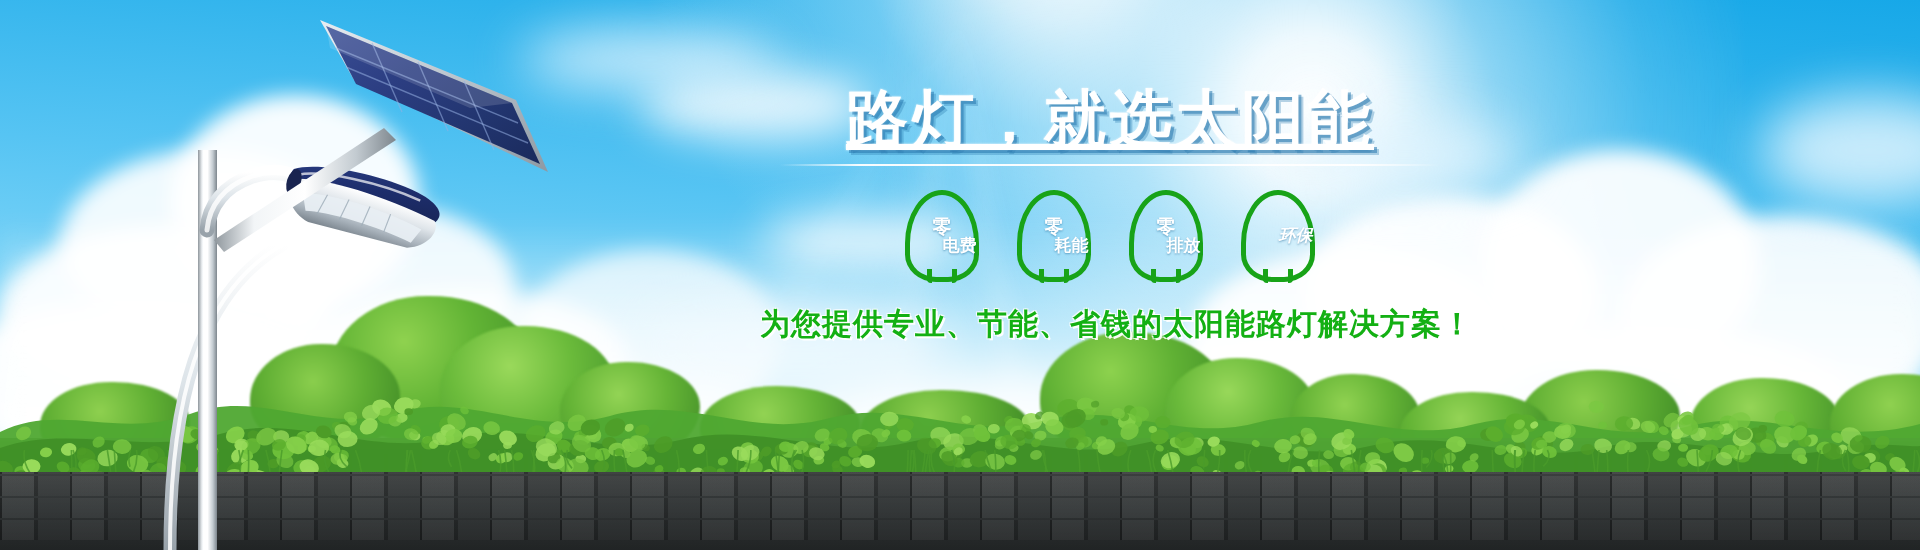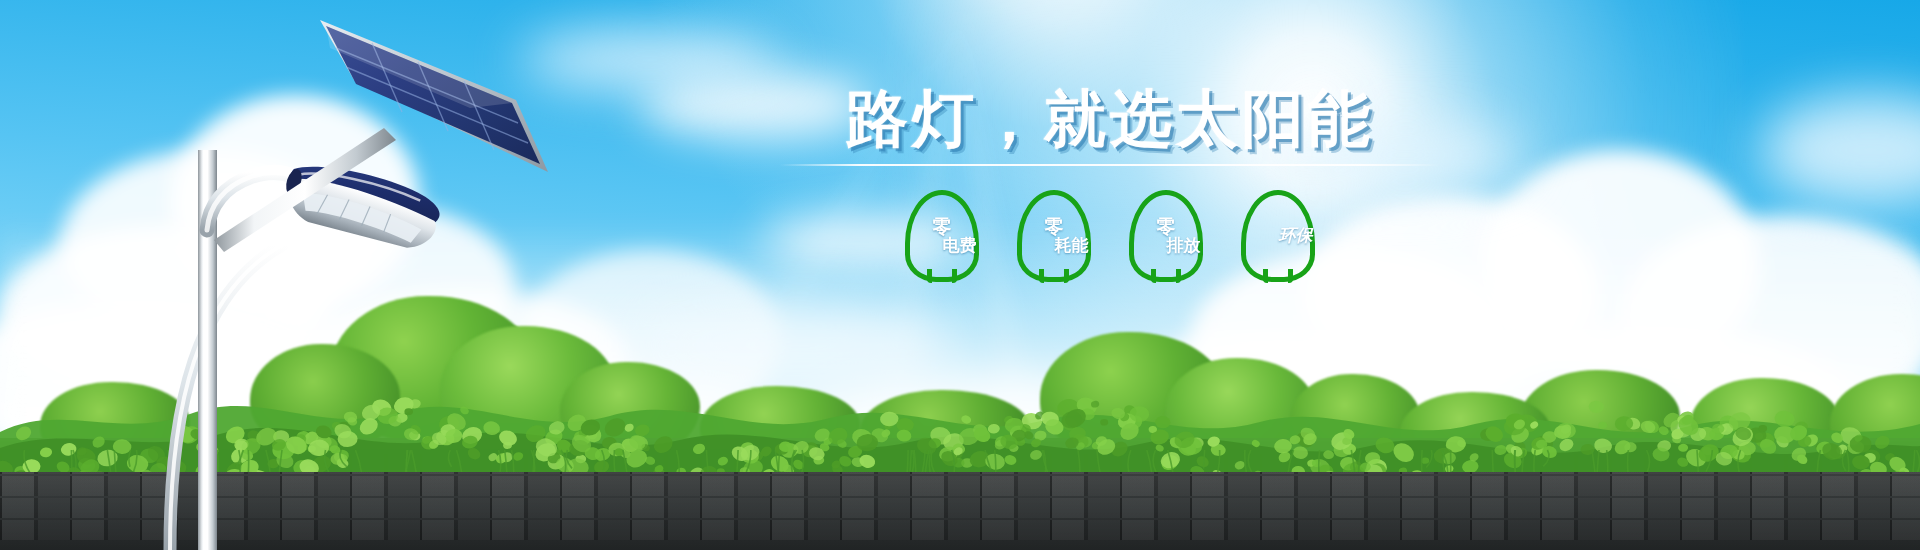--- a/index.html
+++ b/index.html
@@ -91,20 +91,21 @@
     text-align:center;
   }
   .headline{
     font-size:62px;font-weight:700;letter-spacing:4px;color:#ffffff;
     line-height:1.06;white-space:nowrap;
     text-shadow:
        3px 3px 0 rgba(40,120,175,.55),
        5px 5px 0 rgba(40,120,175,.32),
        0 0 2px rgba(255,255,255,.9);
     font-family:"DejaVu Sans","Liberation Sans",sans-serif;
+    text-decoration:underline;
   }
   .rule{
     margin:12px auto 0;height:2px;width:660px;
     background:linear-gradient(to right, rgba(255,255,255,0) 0%, rgba(255,255,255,.95) 12%, rgba(255,255,255,.95) 88%, rgba(255,255,255,0) 100%);
   }
 
   .badges{
     display:flex;justify-content:center;gap:38px;margin-top:24px;
   }
   .badge{
@@ -914,15 +915,16 @@
       <div class="badge">
         <span class="bulb"></span>
         <span class="bulbneck"></span>
         <span class="btext">
           <span class="word" style="font-size:17px;line-height:1.05;font-style:italic;">环保</span>
         </span>
       </div>
 
     </div>
 
+    <div class="tagline">为您提供专业、节能、省钱的太阳能路灯解决方案！</div>
   </div>
 
 </div>
 
 </body></html>

